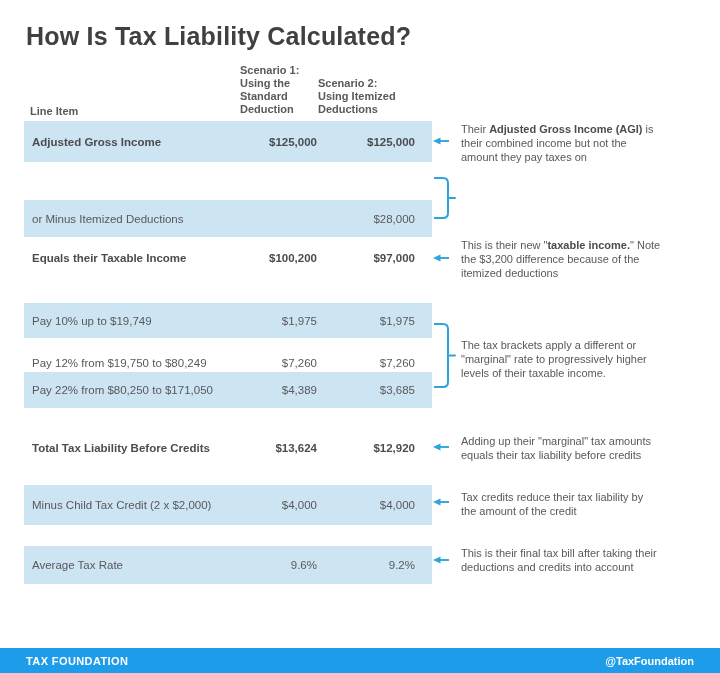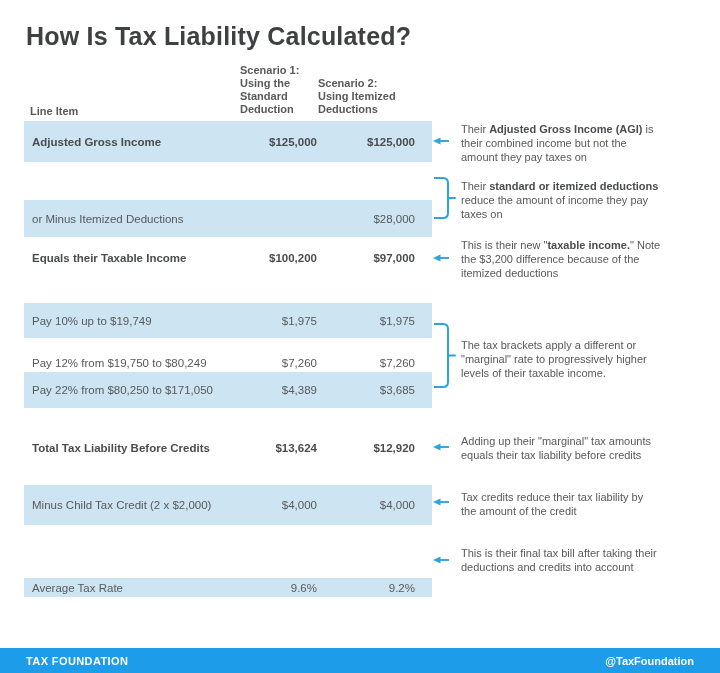--- a/index.html
+++ b/index.html
@@ -99,21 +99,21 @@
   <div class="row bold" style="top:430px;height:35px">
     <span class="lbl">Total Tax Liability Before Credits</span>
     <span class="v v1">$13,624</span>
     <span class="v v2">$12,920</span>
   </div>
   <div class="row shaded" style="top:485px;height:40px">
     <span class="lbl">Minus Child Tax Credit (2 x $2,000)</span>
     <span class="v v1">$4,000</span>
     <span class="v v2">$4,000</span>
   </div>
-  <div class="row shaded" style="top:578px;height:19px">
+  <div class="row shaded" style="top:546px;height:38px">
     <span class="lbl">Average Tax Rate</span>
     <span class="v v1">9.6%</span>
     <span class="v v2">9.2%</span>
   </div>
 
   <svg class="arrow" style="top:136px" width="16" height="10" viewBox="0 0 17 10">
       <path d="M17,5 L7,5" stroke="currentColor" stroke-width="2" fill="none"></path>
       <polygon points="0,5 8,1.2 8,8.8" fill="currentColor"></polygon>
     </svg>
   <svg class="arrow" style="top:253px" width="16" height="10" viewBox="0 0 17 10">
@@ -136,23 +136,20 @@
   <svg class="bracket" style="top:176px" width="22" height="44" viewBox="0 0 22 44">
     <path d="M0,2 L9,2 Q14,2 14,7 L14,37 Q14,42 9,42 L0,42 M14,22 L21,22" stroke="currentColor" stroke-width="2" fill="none" stroke-linecap="round"></path>
   </svg>
   <svg class="bracket" style="top:322px" width="22" height="67" viewBox="0 0 22 67">
     <path d="M0,2 L9,2 Q14,2 14,7 L14,60 Q14,65 9,65 L0,65 M14,33.5 L21,33.5" stroke="currentColor" stroke-width="2" fill="none" stroke-linecap="round"></path>
   </svg>
 
   <div class="note" style="top:123px"><span>Their </span><span class="seg-b">Adjusted Gross Income (AGI)</span><span> is
 their combined income but not the
 amount they pay taxes on</span></div>
-  <div class="note" style="top:180px"><span>Their </span><span class="seg-b">standard or itemized deductions</span><span>
-reduce the amount of income they pay
-taxes on</span></div>
   <div class="note" style="top:239px"><span>This is their new "</span><span class="seg-b">taxable income.</span><span>" Note
 the $3,200 difference because of the
 itemized deductions</span></div>
   <div class="note" style="top:339px"><span>The tax brackets apply a different or
 "marginal" rate to progressively higher
 levels of their taxable income.</span></div>
   <div class="note" style="top:435px"><span>Adding up their "marginal" tax amounts
 equals their tax liability before credits</span></div>
   <div class="note" style="top:491px"><span>Tax credits reduce their tax liability by
 the amount of the credit</span></div>

